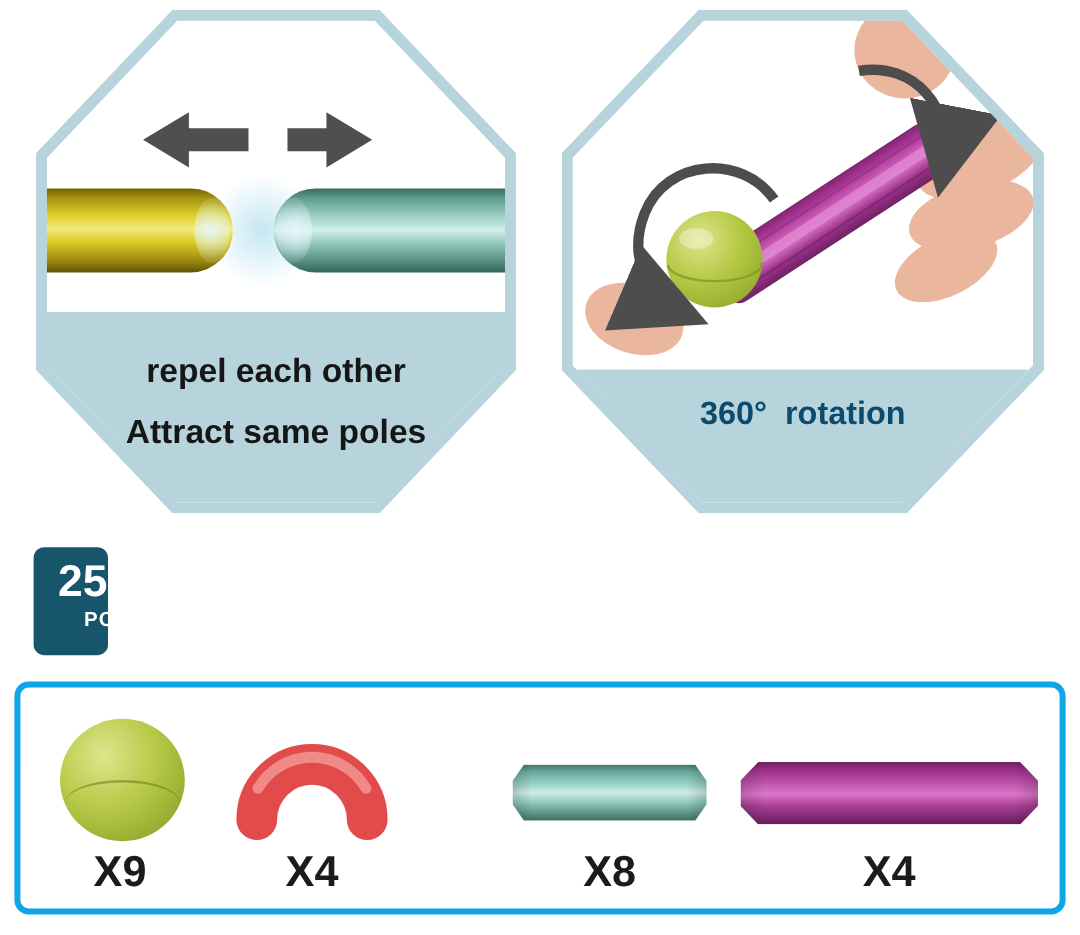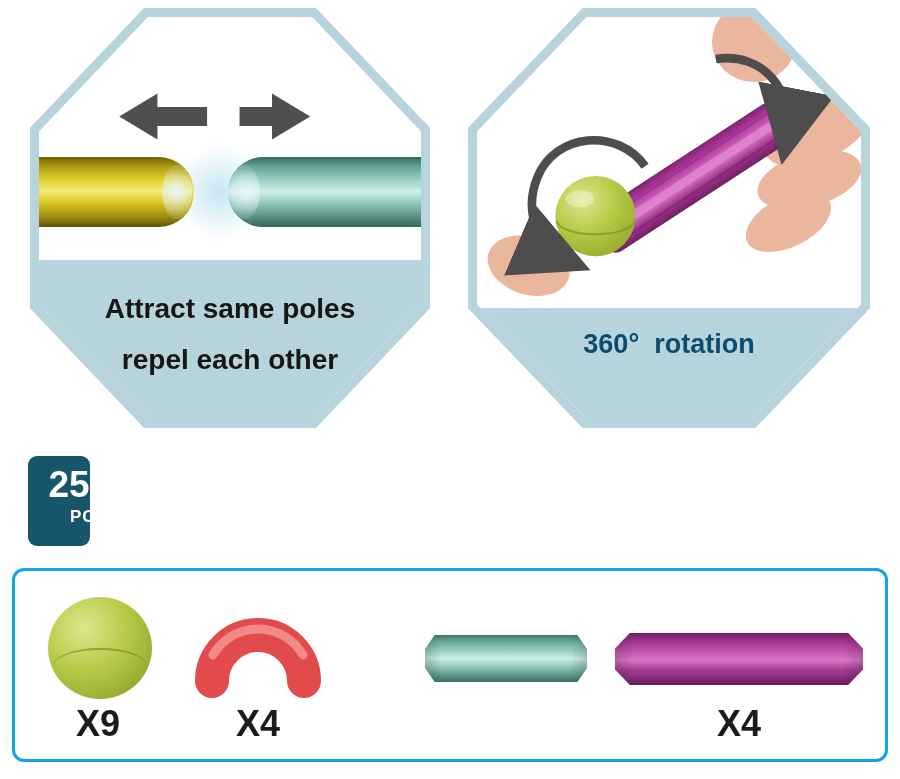--- a/index.html
+++ b/index.html
@@ -61,21 +61,21 @@
   .badge {
     position:absolute; left:28px; top:456px; width:62px; height:90px;
     background:#17566a; border-radius:9px; color:#fff; text-align:center;
   }
   .badge-count { font-size:37px; font-weight:bold; margin-top:9px; line-height:40px;margin-left:20px; }
   .badge-unit  { font-size:17px; font-weight:bold; letter-spacing:1px; margin-top:2px;margin-left:42px; }
 
   
   .box {
     position:absolute; left:12px; top:568px; width:876px; height:194px;
-    border:3px solid #0ea5e9; border-radius:12px; background:#fff;
+    border:5px solid #0ea5e9; border-radius:12px; background:#fff;
   }
   .part-ball {
     position:absolute; left:33px; top:26px; width:104px; height:102px; border-radius:50%;
     background:radial-gradient(circle at 35% 30%, #dde68c, #b7c946 45%, #96ac30 78%, #7d9126 100%);
   }
   .part-ball::after {
     content:""; position:absolute; left:4%; right:4%; top:50%; height:36%;
     border-top:2px solid rgba(100,120,25,.55); border-radius:50%;
   }
   .part-red { position:absolute; left:158px; top:22px; width:170px; height:110px; }
@@ -111,22 +111,22 @@
     <div class="oct-inner">
       <div class="oct-blue attract-blue"></div>
       <svg class="arrows" viewBox="0 0 400 420" preserveAspectRatio="none">
         <polygon points="84,104 124,80 124,94 176,94 176,114 124,114 124,128" fill="#4f4f4f"></polygon>
         <polygon points="284,104 244,80 244,94 210,94 210,114 244,114 244,128" fill="#4f4f4f"></polygon>
       </svg>
       <div class="glow"></div>
       <div class="stick stick-yellow"></div>
       <div class="stick stick-teal"></div>
       <div class="attract-text">
+        <div>repel each other</div>
         <div>Attract same poles</div>
-        <div>repel each other</div>
       </div>
     </div>
   </div>
 
   <div class="octagon panel-rotate">
     <div class="oct-inner">
       <div class="oct-blue rotate-blue"></div>
       <svg class="rotate-art" viewBox="0 0 402 420" preserveAspectRatio="none">
         <defs>
           <marker id="ah" markerWidth="9" markerHeight="9" refX="6" refY="4.5" orient="auto">
@@ -178,16 +178,17 @@
   <div class="box">
     <div class="part-ball"></div>
     <svg class="part-red" viewBox="0 0 170 110">
       <path d="M 39 88 A 46 46 0 0 1 131 88" fill="none" stroke="#e24b4b" stroke-width="34" stroke-linecap="round"></path>
       <path d="M 40 62 A 52 52 0 0 1 130 62" fill="none" stroke="#f39090" stroke-width="9" stroke-linecap="round" opacity="0.9"></path>
     </svg>
     <div class="part-stick part-teal"></div>
     <div class="part-stick part-purple"></div>
     <div class="qty qty-1">X9</div>
     <div class="qty qty-2">X4</div>
+    <div class="qty qty-3">X8</div>
     <div class="qty qty-4">X4</div>
   </div>
 
 </div>
 
 </body></html>

